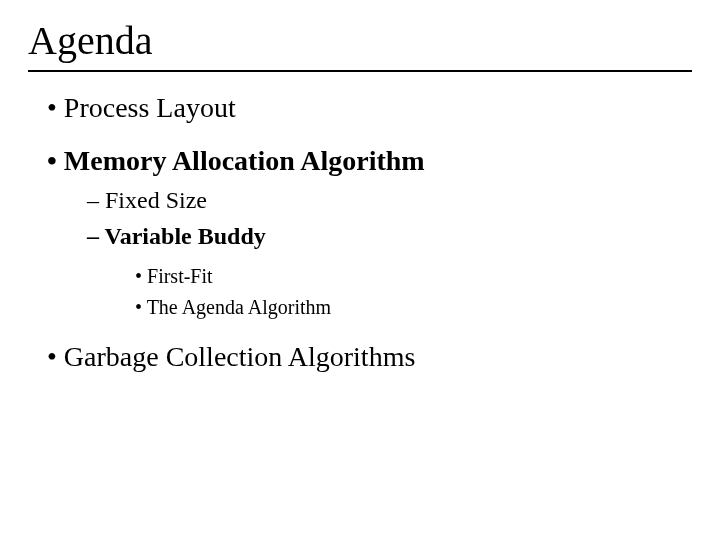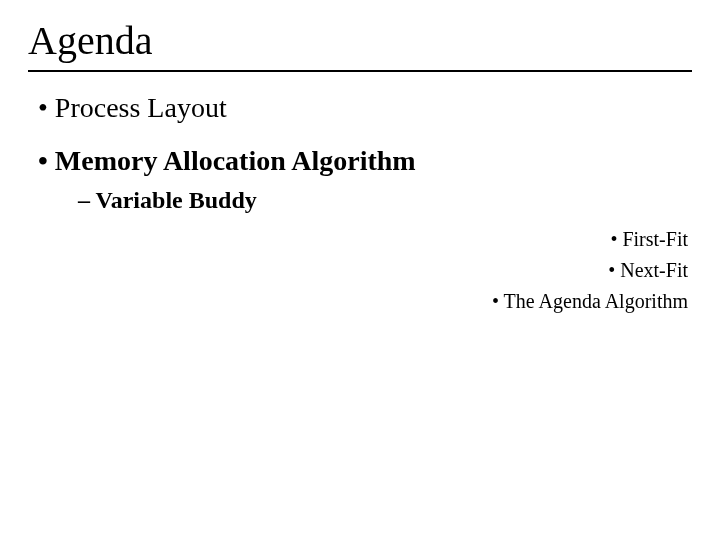--- a/index.html
+++ b/index.html
@@ -25,21 +25,21 @@
   }
   .rule {
     border: none;
     border-top: 2px solid #000;
     margin: 0 0 18px 0;
     width: 100%;
   }
   ul.lvl1 {
     list-style: none;
     padding: 0;
-    margin: 4px;
+    margin: 13px;
   }
   ul.lvl1 > li {
     font-size: 28px;
     line-height: 1.25;
     margin: 0 0 18px 6px;
   }
   ul.lvl1 > li::before {
     content: "• ";
   }
   ul.lvl2 {
@@ -57,45 +57,45 @@
   }
   ul.lvl3 {
     list-style: none;
     padding: 0;
     margin: 10px 0 0 48px;
   }
   ul.lvl3 > li {
     font-size: 20px;
     line-height: 1.35;
     margin: 0 0 4px 0;
-    text-align: right;
   }
   ul.lvl3 > li::before {
     content: "•  ";
   }
   .bold { font-weight: bold; }
 </style>
 </head>
 <body>
 
 <div class="slide">
   <h1 class="title">Agenda</h1>
   <hr class="rule">
 
   <ul class="lvl1">
     <li><span>Process Layout</span></li>
 
     <li class="bold">
       <span>Memory Allocation Algorithm</span>
       <ul class="lvl2" style="font-weight:normal;">
+        <li><span>Fixed Size</span></li>
         <li class="bold">
           <span>Variable Buddy</span>
           <ul class="lvl3" style="font-weight:normal;">
             <li><span>First-Fit</span></li>
-            <li><span>Next-Fit</span></li>
             <li><span>The Agenda Algorithm</span></li>
           </ul>
         </li>
       </ul>
     </li>
 
+    <li><span>Garbage Collection Algorithms</span></li>
   </ul>
 </div>
 
 </body></html>

